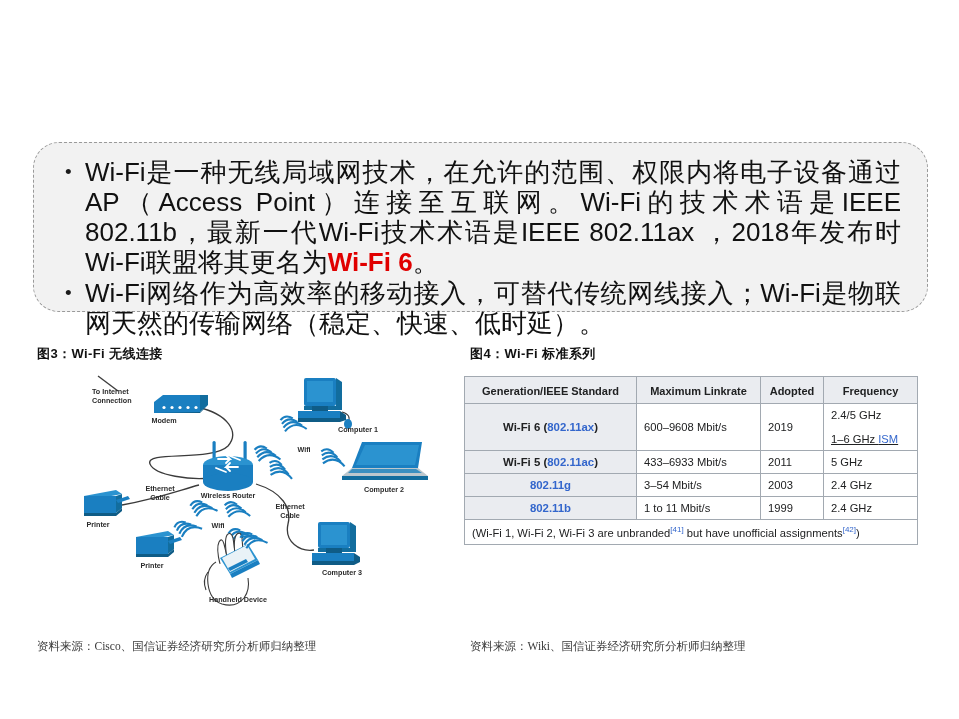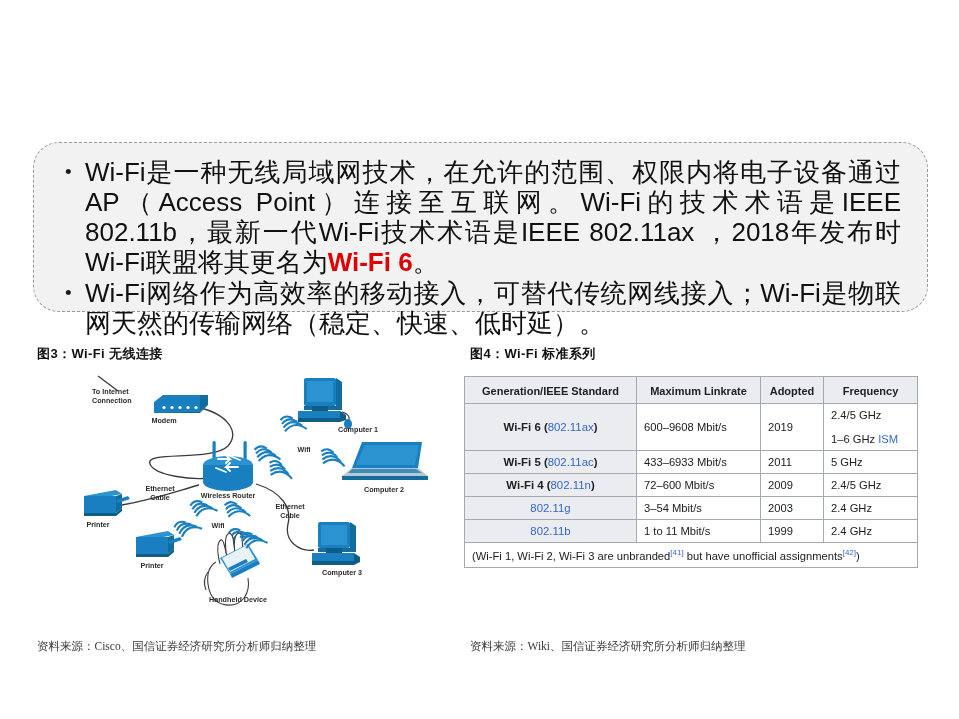--- a/index.html
+++ b/index.html
@@ -120,23 +120,23 @@
     background: #eaecf0;
     text-align: center;
     font-weight: bold;
     font-size: 11.4px;
   }
   table.wifi td.val {
     background: #ffffff;
     text-align: left;
   }
   .lnk { color: #3366cc; }
-  .lnk-b { color: #3366cc; font-weight: normal; }
+  .lnk-b { color: #3366cc; font-weight: bold; }
   .freq-line { display: block; }
-  .freq-line + .freq-line { margin-top: 12px; }
+  .freq-line + .freq-line { margin-top: 12px; text-decoration: underline; }
   td.foot {
     background: #ffffff;
     text-align: left;
     font-size: 11.2px;
     padding: 6px 7px;
   }
   sup { font-size: 8px; vertical-align: super; }
   sup.ref { color: #3366cc; text-align: right; }
 
   
@@ -325,26 +325,20 @@
             <span class="freq-line"><span>1–6 GHz </span><span class="lnk">ISM</span></span>
           </td>
       </tr>
       <tr>
         <td class="gen"><span>Wi-Fi 5 (</span><span class="lnk-b">802.11ac</span><span>)</span></td>
         <td class="val">433–6933 Mbit/s</td>
         <td class="val">2011</td>
         <td class="val">5 GHz</td>
       </tr>
       <tr>
-        <td class="gen"><span>Wi-Fi 4 (</span><span class="lnk-b">802.11n</span><span>)</span></td>
-        <td class="val">72–600 Mbit/s</td>
-        <td class="val">2009</td>
-        <td class="val">2.4/5 GHz</td>
-      </tr>
-      <tr>
         <td class="gen"><span class="lnk-b">802.11g</span></td>
         <td class="val">3–54 Mbit/s</td>
         <td class="val">2003</td>
         <td class="val">2.4 GHz</td>
       </tr>
       <tr>
         <td class="gen"><span class="lnk-b">802.11b</span></td>
         <td class="val">1 to 11 Mbit/s</td>
         <td class="val">1999</td>
         <td class="val">2.4 GHz</td>

